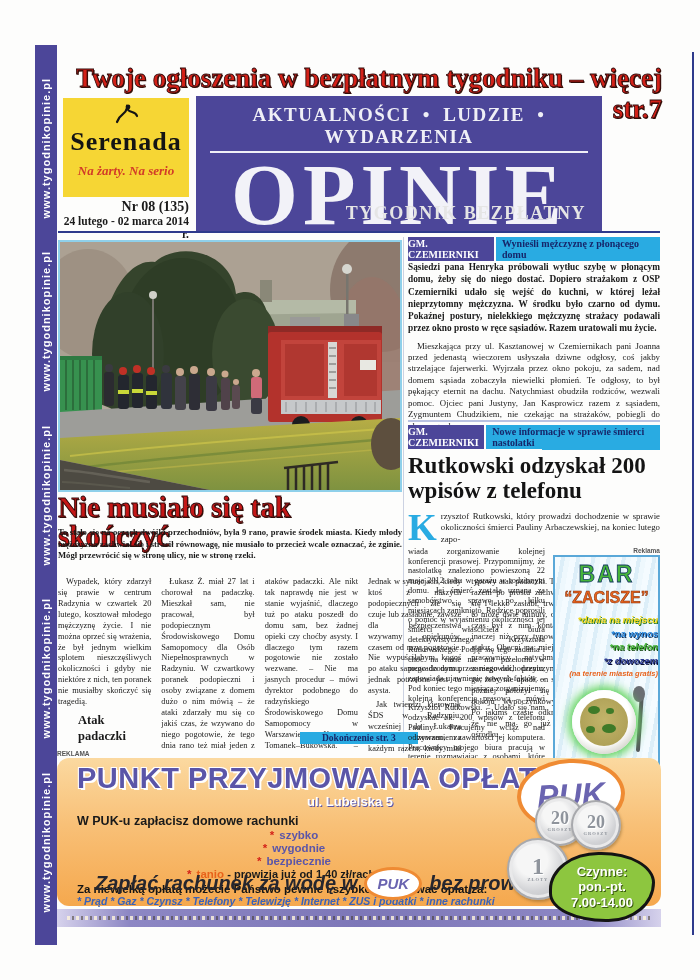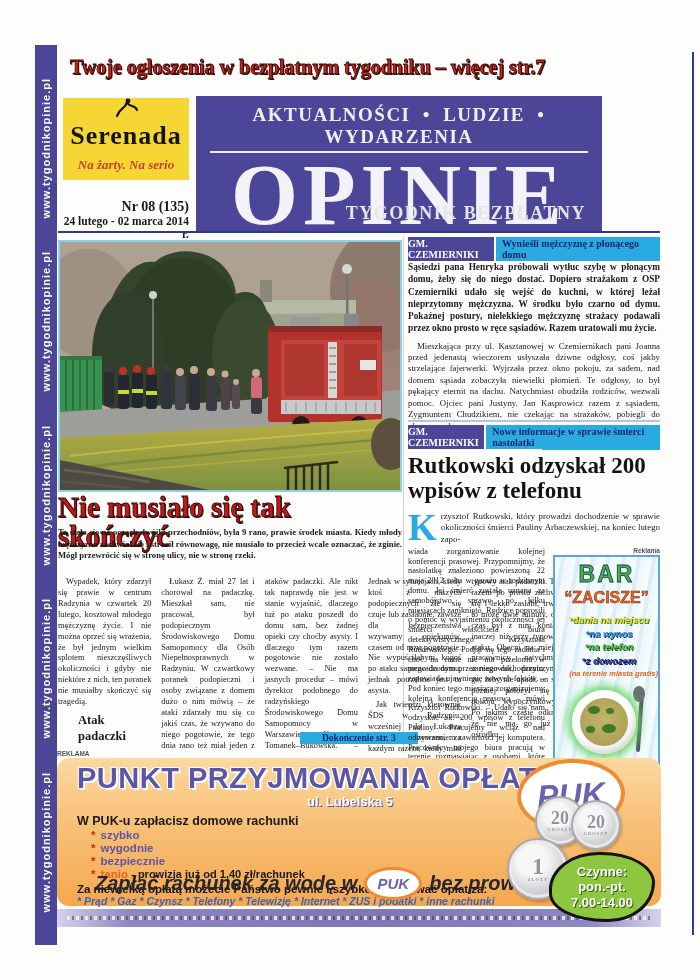--- a/index.html
+++ b/index.html
@@ -8,26 +8,26 @@
   
   .right-edge{position:absolute;left:692px;top:52px;width:2px;height:883px;background:#2e3a8c;}
   .header-rule{position:absolute;left:58px;top:231px;width:602px;height:2px;background:#2e3a8c;}
   .col-divider{position:absolute;left:403px;top:237px;width:1px;height:516px;background:#ccd2e2;}
   
   .vstrip{position:absolute;left:35px;top:45px;width:22px;height:900px;background:#4c4699;
           display:flex;flex-direction:column;justify-content:space-evenly;align-items:center;}
   .vstrip span{writing-mode:vertical-rl;transform:rotate(180deg);color:#fff;
                font-family:"Liberation Sans",sans-serif;font-weight:bold;font-size:11px;letter-spacing:1px;}
   
-  .banner{position:absolute;left:70px;top:56px;width:592px;text-align:left;
-          font-size:20px;font-weight:bold;color:#d32118;
+  .banner{position:absolute;left:70px;top:63px;width:592px;text-align:right;
+          font-size:27px;font-weight:bold;color:#d32118;
           -webkit-text-stroke:0.8px #2b0a0a;text-shadow:1px 1px 0 #3a1208;}
   
-  .serenada{position:absolute;left:63px;top:98px;width:126px;height:82px;background:#f6d634;
-            text-align:center;box-sizing:border-box;}
+  .serenada{position:absolute;left:63px;top:98px;width:126px;height:99px;background:#f6d634;
+            text-align:center;box-sizing:border-box;padding-top:6px;}
   .serenada .sname{font-size:26px;font-weight:bold;color:#141414;letter-spacing:1px;line-height:1.05;}
   .serenada .stag{font-size:13px;font-style:italic;font-weight:bold;color:#d23c28;margin-top:8px;}
   .issue{position:absolute;left:55px;top:199px;width:134px;text-align:right;line-height:1.15;}
   .issue .nr{font-size:14px;font-weight:bold;}
   .issue .date{font-size:11.5px;font-weight:bold;}
   .issue .issn{font-size:6.5px;color:#b03030;font-weight:bold;}
   .masthead{position:absolute;left:196px;top:96px;width:406px;height:135px;background:#4c4699;box-sizing:border-box;}
   .masthead .topline{margin:8px 14px 0 14px;padding-bottom:3px;border-bottom:2.5px solid #efeff6;
            color:#efeff6;font-size:19px;font-weight:bold;text-align:center;letter-spacing:1.5px;word-spacing:6px;}
   .masthead .title{margin-top:0px;text-align:center;color:#f2f2f8;font-size:86px;font-weight:bold;
@@ -56,21 +56,21 @@
   .a2-adcol{width:107px;margin-left:8px;}
   .reklama-sm{font-size:6.5px;color:#555;text-align:right;font-family:"Liberation Sans",sans-serif;
               font-weight:bold;margin-bottom:1px;}
   
   .bar-ad{box-sizing:border-box;width:107px;height:228px;border:2px solid #5aa8d8;
           background:repeating-linear-gradient(100deg,#f4fbff 0 6px,#dceef8 6px 10px,#eef8fd 10px 15px);
           text-align:center;font-family:"Liberation Sans",sans-serif;overflow:hidden;}
   .bar-t1{margin-top:4px;font-size:23px;font-weight:bold;color:#47b53a;letter-spacing:2px;
           -webkit-text-stroke:0.8px #143a60;}
   .bar-t2{font-size:16px;font-weight:bold;color:#e8641e;-webkit-text-stroke:0.5px #7a2a08;margin-top:1px;}
-  .bar-items{text-align:center;margin:6px 0 0 5px;font-size:9.5px;font-weight:bold;font-style:italic;line-height:1.45;}
+  .bar-items{text-align:right;margin:6px 0 0 5px;font-size:9.5px;font-weight:bold;font-style:italic;line-height:1.45;}
   .bar-i1{color:#f0d718;text-shadow:1px 1px 0 #2a7a2a;}
   .bar-i2{color:#2a8adf;text-shadow:1px 1px 0 #10305a;}
   .bar-i3{color:#47b53a;text-shadow:1px 1px 0 #174a14;}
   .bar-i4{color:#2b3990;text-shadow:1px 1px 0 #0a1030;}
   .bar-note{font-size:7.5px;font-weight:bold;font-style:italic;color:#e8641e;margin-top:1px;text-align:right;}
   .soup{position:relative;width:78px;height:78px;margin:6px auto 2px auto;}
   .plate{position:absolute;left:4px;top:6px;width:64px;height:64px;border-radius:50%;
          background:radial-gradient(circle at 45% 40%, #ffffff 55%, #d8d8d0 75%, #efefe8);
          box-shadow:0 0 10px 4px #64d45f;}
   .broth{position:absolute;left:12px;top:14px;width:48px;height:48px;border-radius:50%;
@@ -98,21 +98,21 @@
   .puk-head{position:absolute;left:20px;top:4px;font-size:29px;font-weight:bold;color:#5b55a8;
             letter-spacing:0.5px;text-shadow:-1px -1px 0 #fff,1px -1px 0 #fff,-1px 1px 0 #fff,2px 2px 0 #fff;}
   .puk-oval{position:absolute;right:36px;top:1px;width:100px;height:64px;background:#fff;
             border:4px solid #ef8b33;border-radius:50%;display:flex;align-items:center;justify-content:center;
             transform:rotate(-3deg);}
   .puk-oval span{font-size:32px;font-weight:bold;font-style:italic;color:#6a64b0;}
   .puk-street{position:absolute;left:250px;top:36px;font-size:13px;font-weight:bold;color:#fff;
               text-shadow:1px 1px 0 #5b55a8;}
   .puk-left{position:absolute;left:20px;top:56px;width:420px;line-height:1.12;}
   .puk-intro{font-size:12.5px;font-weight:bold;color:#1a1a1a;}
-  .puk-ul{margin:1px 0 2px 14px;font-size:11.5px;font-weight:bold;color:#5b55a8;}
+  .puk-ul{margin:1px 0 2px 14px;font-size:11.5px;font-weight:bold;color:#5b55a8;text-align:center;}
   .puk-ul .ast{color:#d32118;margin-right:5px;}
   .puk-tanio{color:#e8621a;}
   .puk-tanio-sfx{color:#1a1a1a;font-size:11px;}
   .puk-payintro{font-size:11.5px;font-weight:bold;color:#141414;margin-top:2px;}
   .puk-items{font-size:10.5px;font-weight:bold;font-style:italic;color:#3a62b8;margin-top:1px;}
   .puk-cta{position:absolute;left:38px;bottom:6px;font-size:20px;font-weight:bold;font-style:italic;
            color:#26262e;display:flex;align-items:center;gap:7px;}
   .puk-oval-sm{display:inline-flex;align-items:center;justify-content:center;width:52px;height:27px;
            background:#fff;border:3px solid #ef8b33;border-radius:50%;}
   .puk-oval-sm span{font-size:15px;font-weight:bold;font-style:italic;color:#6a64b0;}

